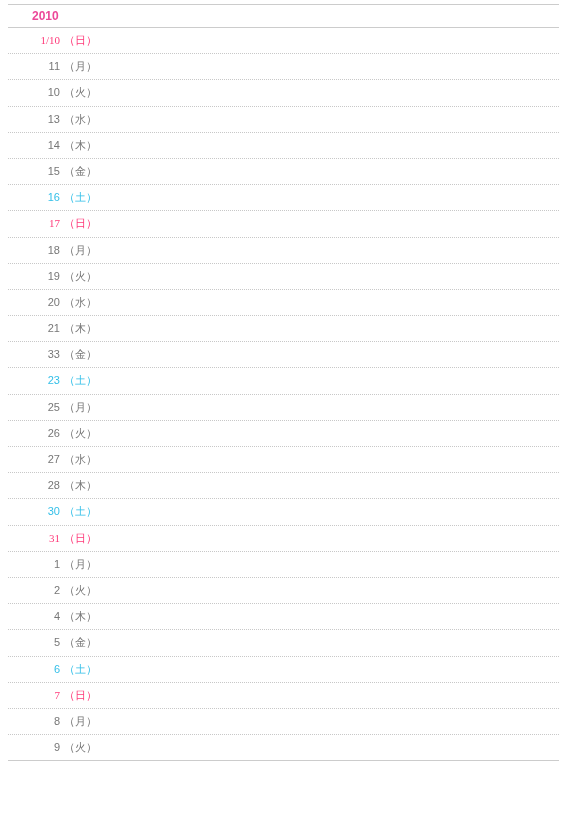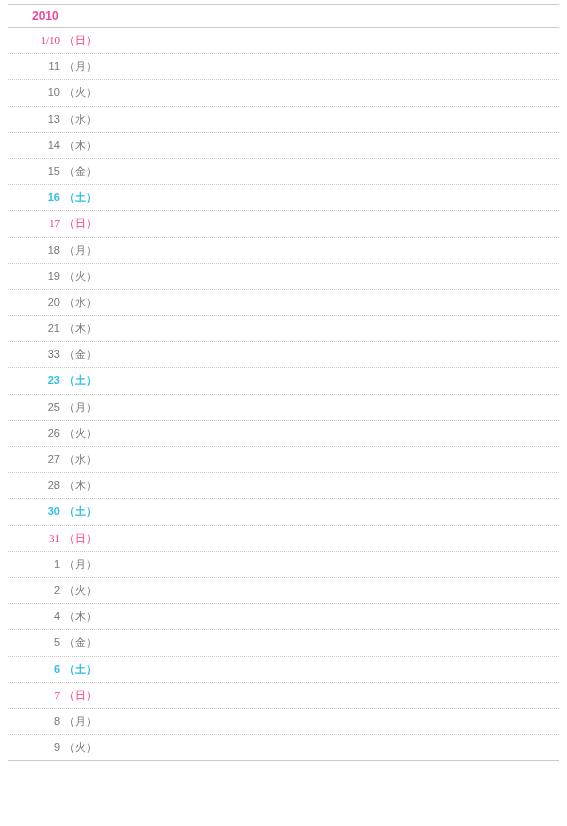--- a/index.html
+++ b/index.html
@@ -35,21 +35,21 @@
     display: inline-block;
     width: 52px;
     text-align: right;
     padding-right: 2px;
   }
   .dow-cell {
     display: inline-block;
     padding-left: 2px;
   }
   .c-sun { color: #ff3a7a; font-family: Liberation Serif, serif; }
-  .c-sat { color: #33bfe8; font-weight: bold; }
+  .c-sat { color: #33bfe8; }
   .c-wk  { color: #777777; text-decoration: underline; }
 </style>
 </head>
 <body>
 
 <div class="wrap">
 
   <div class="year-row">2010</div>
 
   <div id="rows-container">

